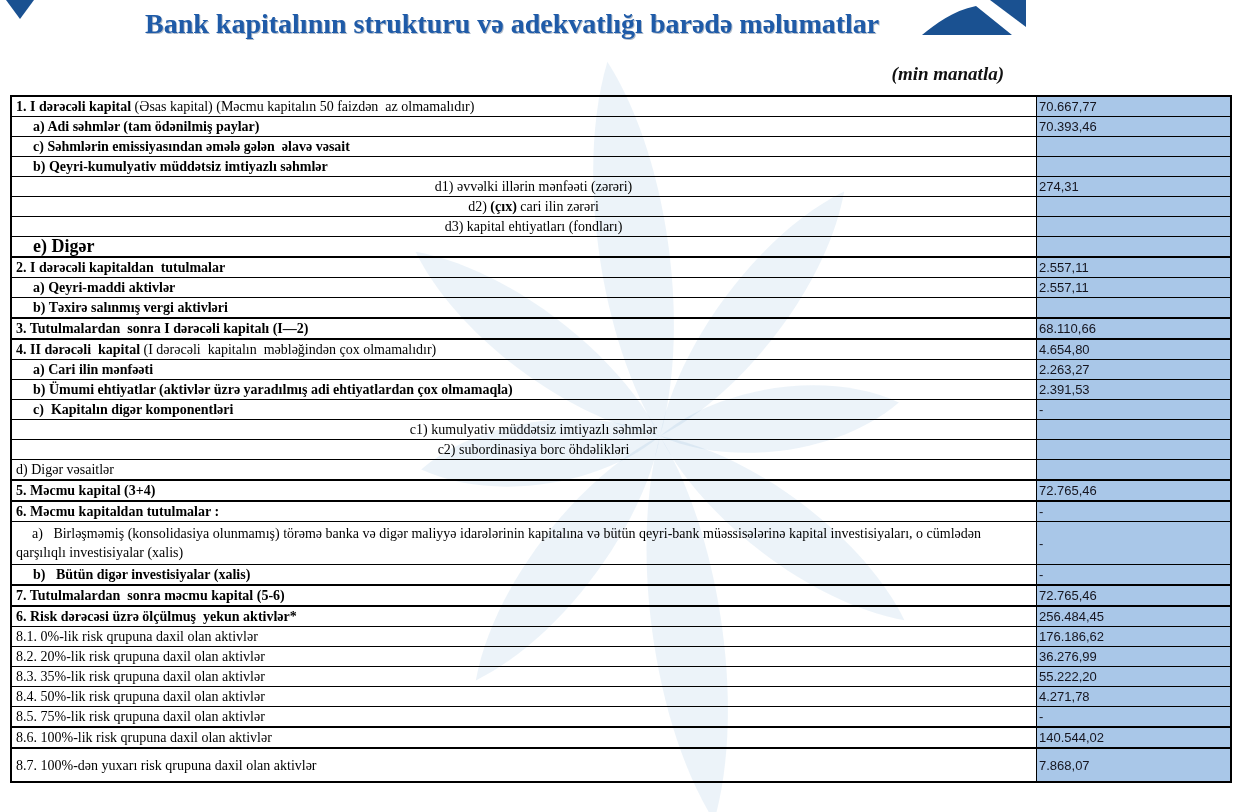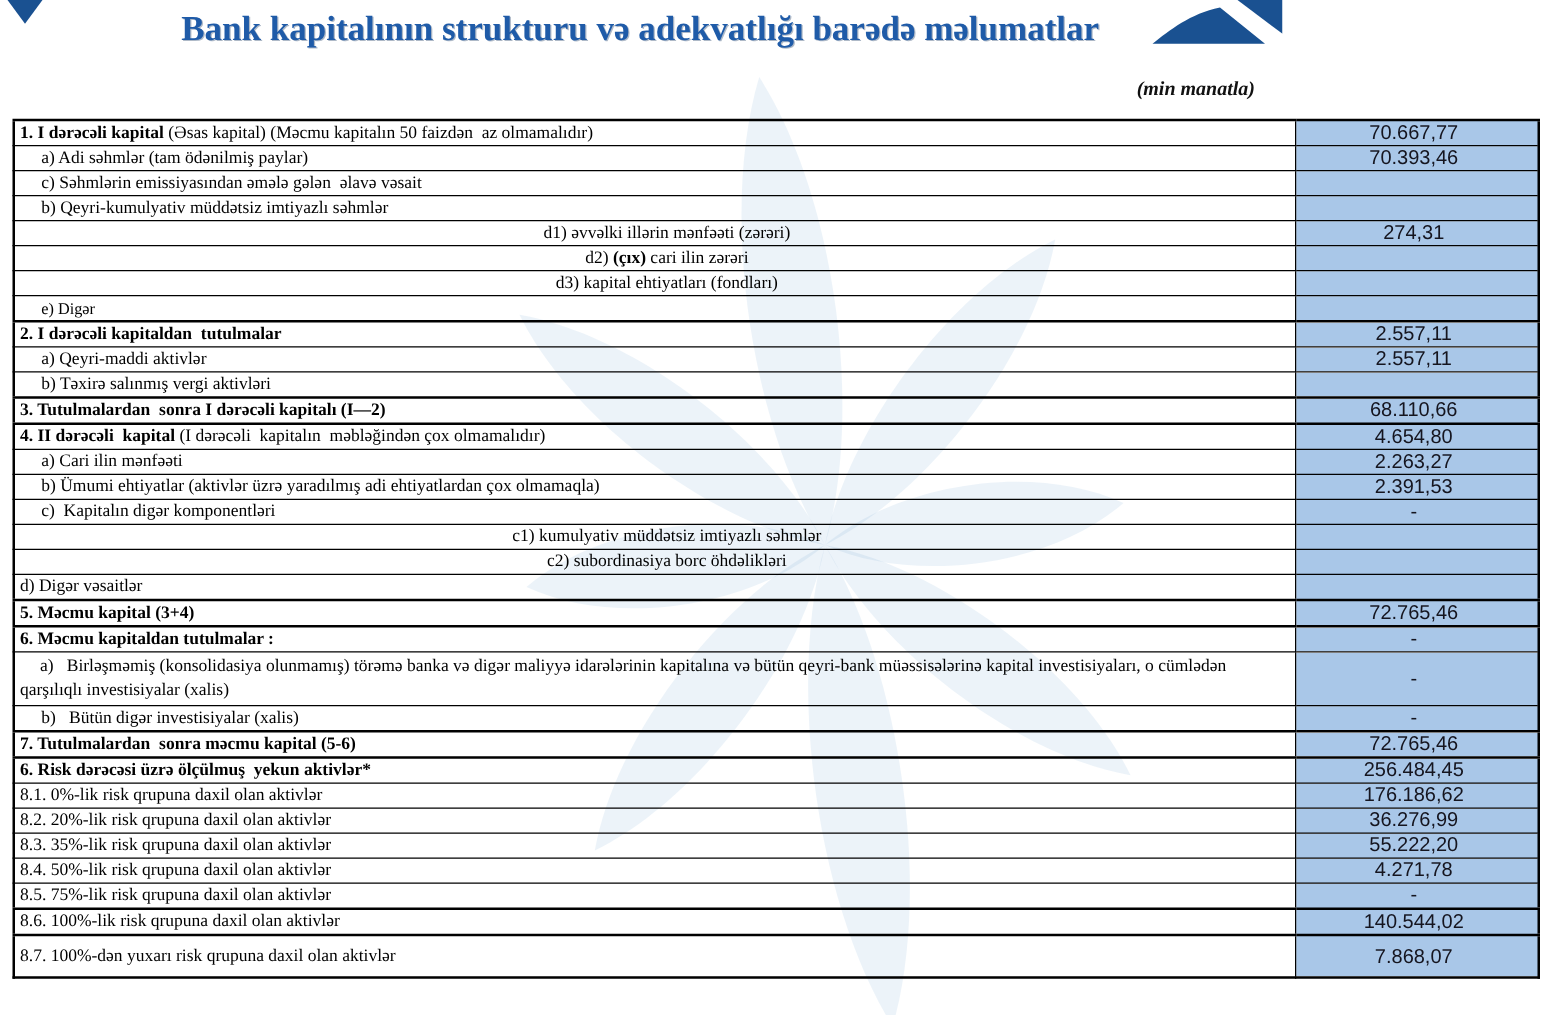--- a/index.html
+++ b/index.html
@@ -30,21 +30,21 @@
     white-space:nowrap;
   }
 
   
   .logo{position:absolute;right:0;top:0;z-index:3;}
   .logo .blue{fill:var(--accent-blue);}
 
   
   .unit-note{
     position:absolute;right:22px;top:63px;z-index:3;
-    font-style:italic;font-weight:600;font-size:16px;color:#111;
+    font-style:italic;font-weight:600;font-size:19px;color:#111;
     font-family:"Liberation Serif", serif;
   }
 
   
   .watermark{position:absolute;left:350px;top:36px;z-index:0;pointer-events:none;}
   .watermark path{fill:var(--wm-blue);fill-opacity:0.14;}
 
   
   table.capital{
     position:absolute;left:10px;top:95px;z-index:1;
@@ -61,33 +61,33 @@
     overflow:hidden;
   }
   td.label{
     background:transparent;
     white-space:pre-wrap;
     height:19px;
     padding:0 20px 0 4px;
     font-family:"Liberation Serif", serif;
   }
   td.label.ind0{padding-left:4px;}
-  td.label.ind1{padding-left:21px;}
+  td.label.ind1{padding-left:21px;font-weight:bold;}
   td.label.ind2{padding-left:39px;text-align:center;}
-  td.label.big{font-size:13px;}
+  td.label.big{font-size:18px;}
   td.label.hang{text-indent:16px;}
   tr.hang td{height:auto;padding-top:2px;padding-bottom:2px;}
   tr.tall td{height:32px;}
   td.val{
     width:184px;
     background:var(--cell-blue);
-    text-align:center;
+    text-align:left;
     padding:0 7px 0 2px;
     font-family:"Liberation Sans", sans-serif;
-    font-size:16px;
+    font-size:13px;
     color:#15151f;
     margin-top:16px;
   }
   tr.thick td{border-top-width:2px;}
   .b{font-weight:bold;}
 </style>
 </head>
 <body>
 
 <div class="page">

